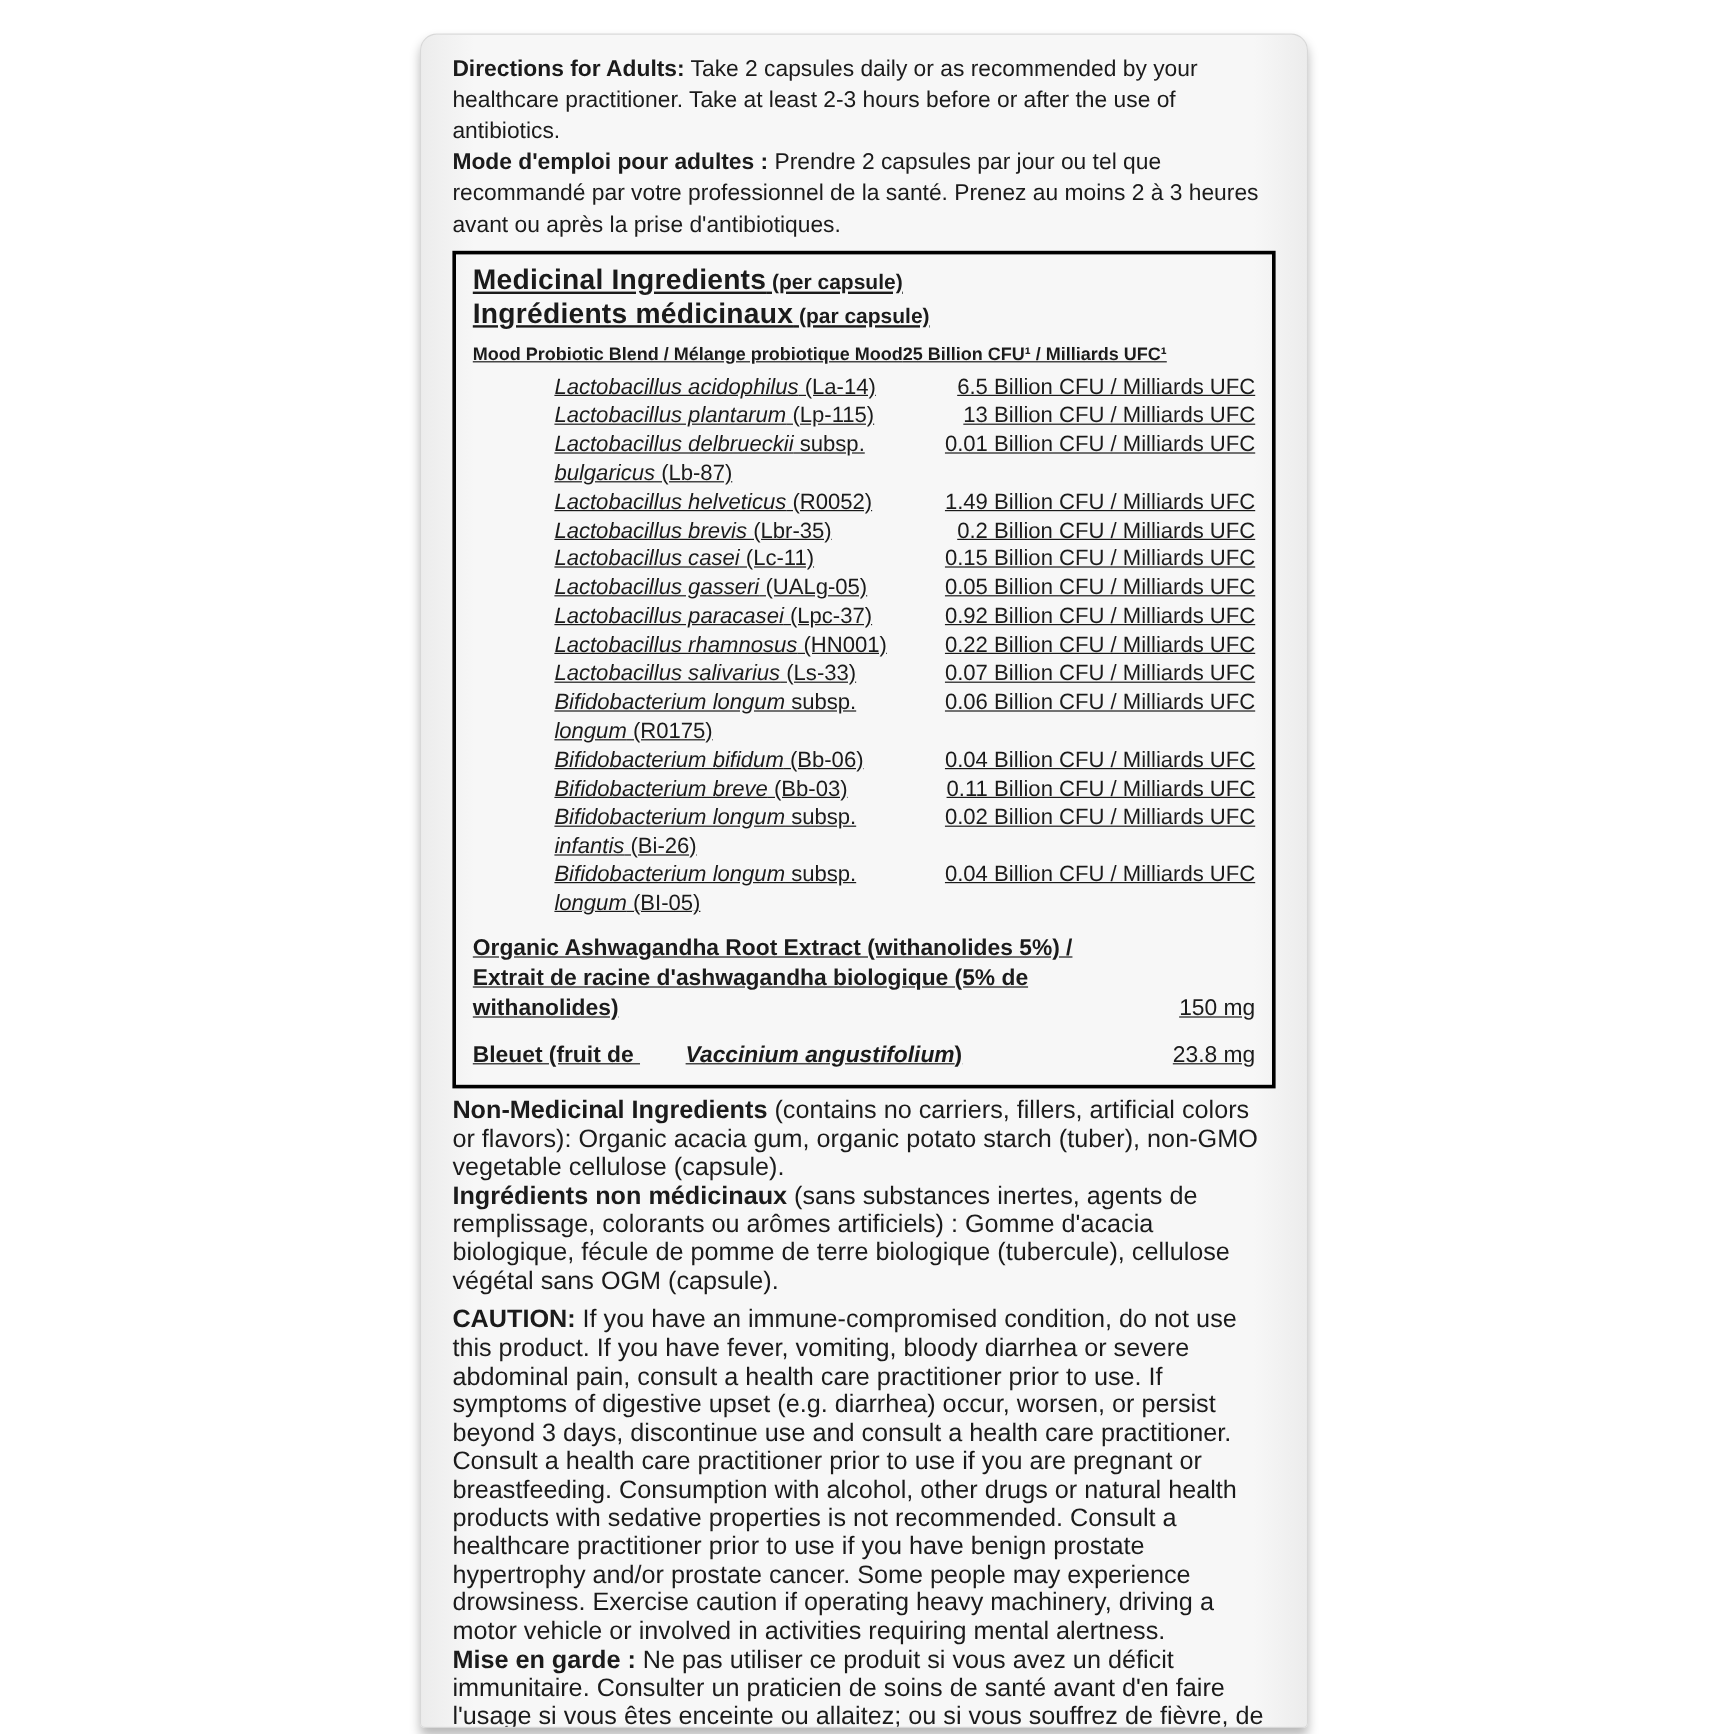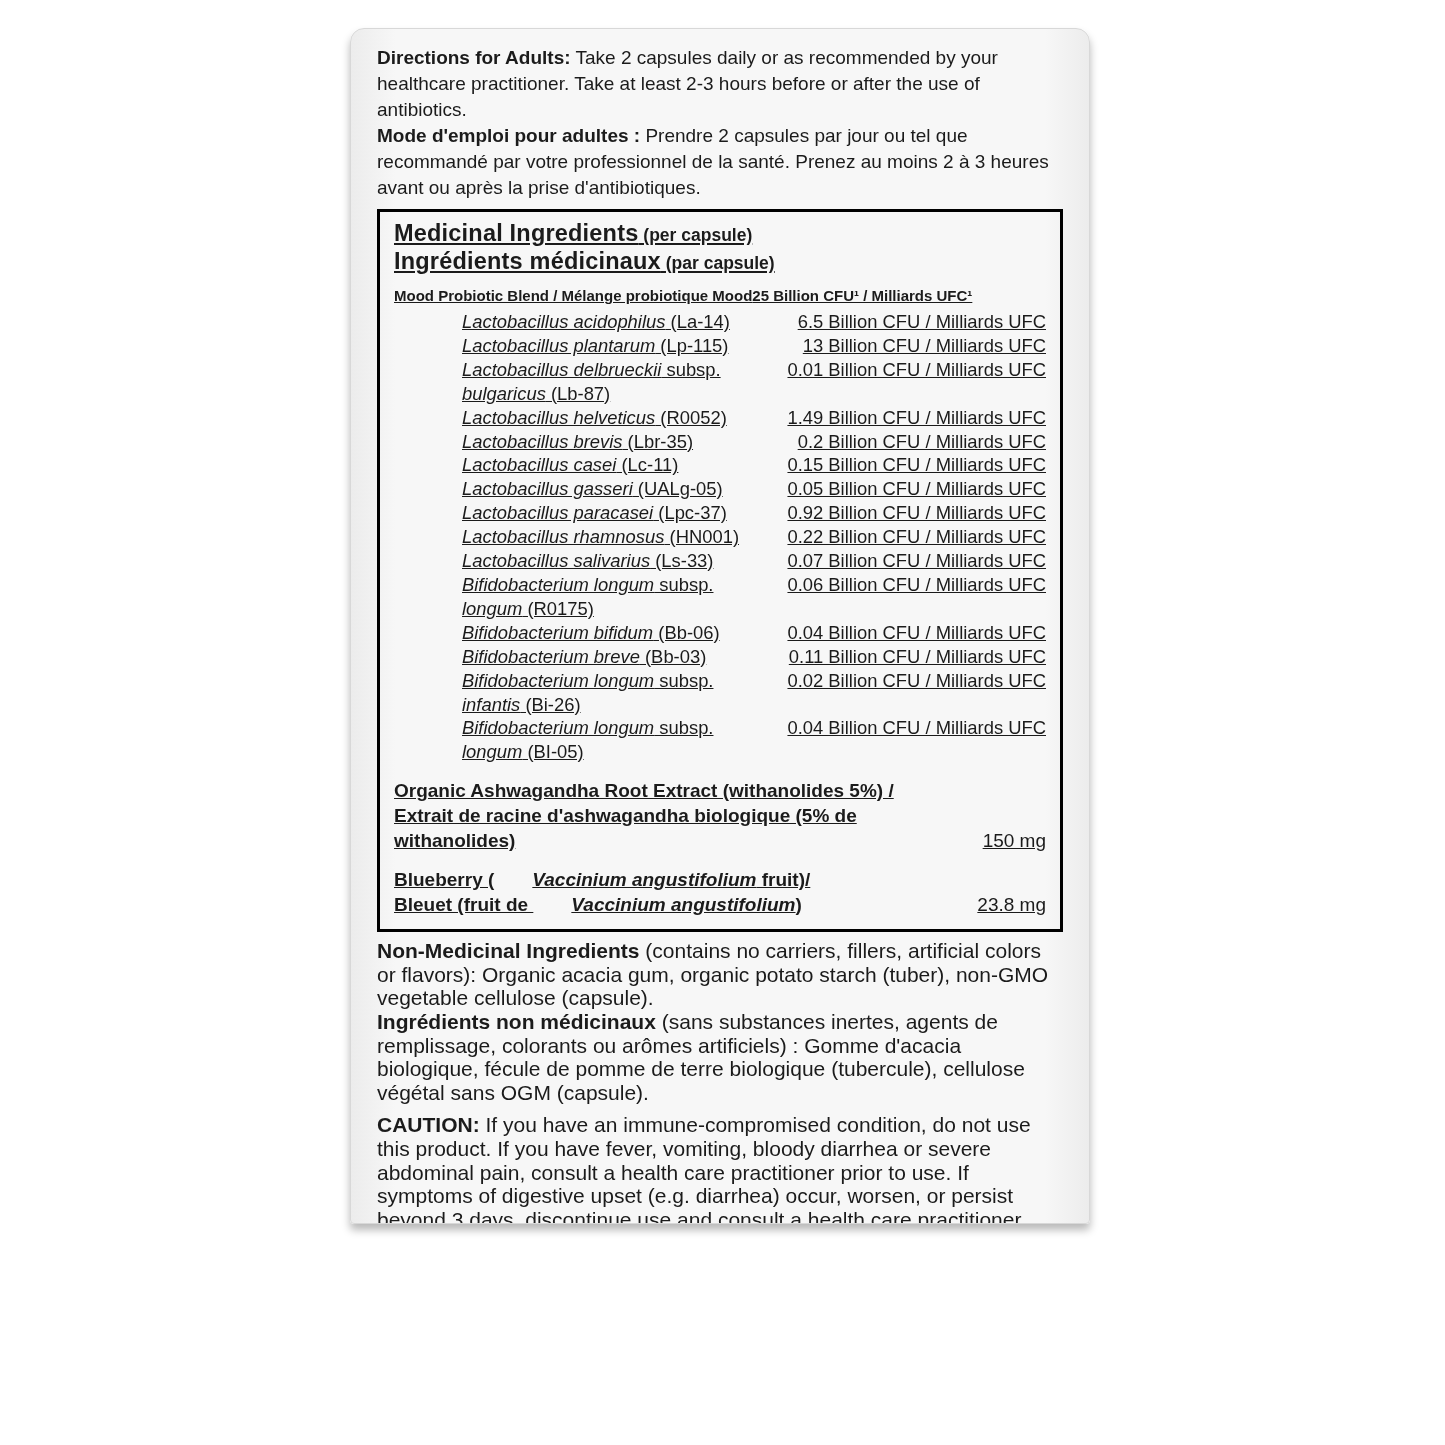--- a/index.html
+++ b/index.html
@@ -2,21 +2,21 @@
 <html><head>
 <meta charset="utf-8">
 <style>
   html,body{margin:0;padding:0;}
   body{
     width:1445px;height:1445px;background:#ffffff;position:relative;
     font-family:"Liberation Sans","DejaVu Sans",sans-serif;color:#1b1b1b;
     -webkit-font-smoothing:antialiased;
   }
   .panel{
-    position:absolute;left:350px;top:28px;width:740px;height:1196px;
+    position:absolute;left:350px;top:28px;width:740px;height:1412px;
     background:linear-gradient(90deg,#ececec 0%,#f7f7f7 6%,#f7f7f7 94%,#ececec 100%);
     border:1px solid #d8d8d8;border-radius:14px 14px 4px 4px;
     box-shadow:0 6px 9px rgba(0,0,0,.28);
     box-sizing:border-box;padding:16px 26px 0 26px;overflow:hidden;
   }
   p{margin:0;}
   .b{font-weight:bold;}
   .it{font-style:italic;margin-left:38px;}
   .para{font-size:21px;line-height:23.6px;text-align:left;}
   .directions p{font-size:19px;line-height:26px;}
@@ -127,21 +127,20 @@
 
     <div class="sub-block">
       <div class="b">Organic Ashwagandha Root Extract (withanolides 5%) /</div>
       <div class="sub-flex">
         <span class="b">Extrait de racine d'ashwagandha biologique (5% de withanolides)</span>
         <span class="amt">150 mg</span>
       </div>
     </div>
 
     <div class="sub-block">
-      <div class="b"><span>Blueberry (</span><span class="it">Vaccinium angustifolium</span><span> fruit)/</span></div>
       <div class="sub-flex">
         <span class="b"><span>Bleuet (fruit de </span><span class="it">Vaccinium angustifolium</span><span>)</span></span>
         <span class="amt">23.8 mg</span>
       </div>
     </div>
   </div>
 
   <p class="para section"><span class="b">Non-Medicinal Ingredients</span><span> (contains no carriers, fillers, artificial colors or flavors): Organic acacia gum, organic potato starch (tuber), non-GMO vegetable cellulose (capsule).</span></p>
   <p class="para"><span class="b">Ingrédients non médicinaux</span><span> (sans substances inertes, agents de remplissage, colorants ou arômes artificiels) : Gomme d'acacia biologique, fécule de pomme de terre biologique (tubercule), cellulose végétal sans OGM (capsule).</span></p>
 

